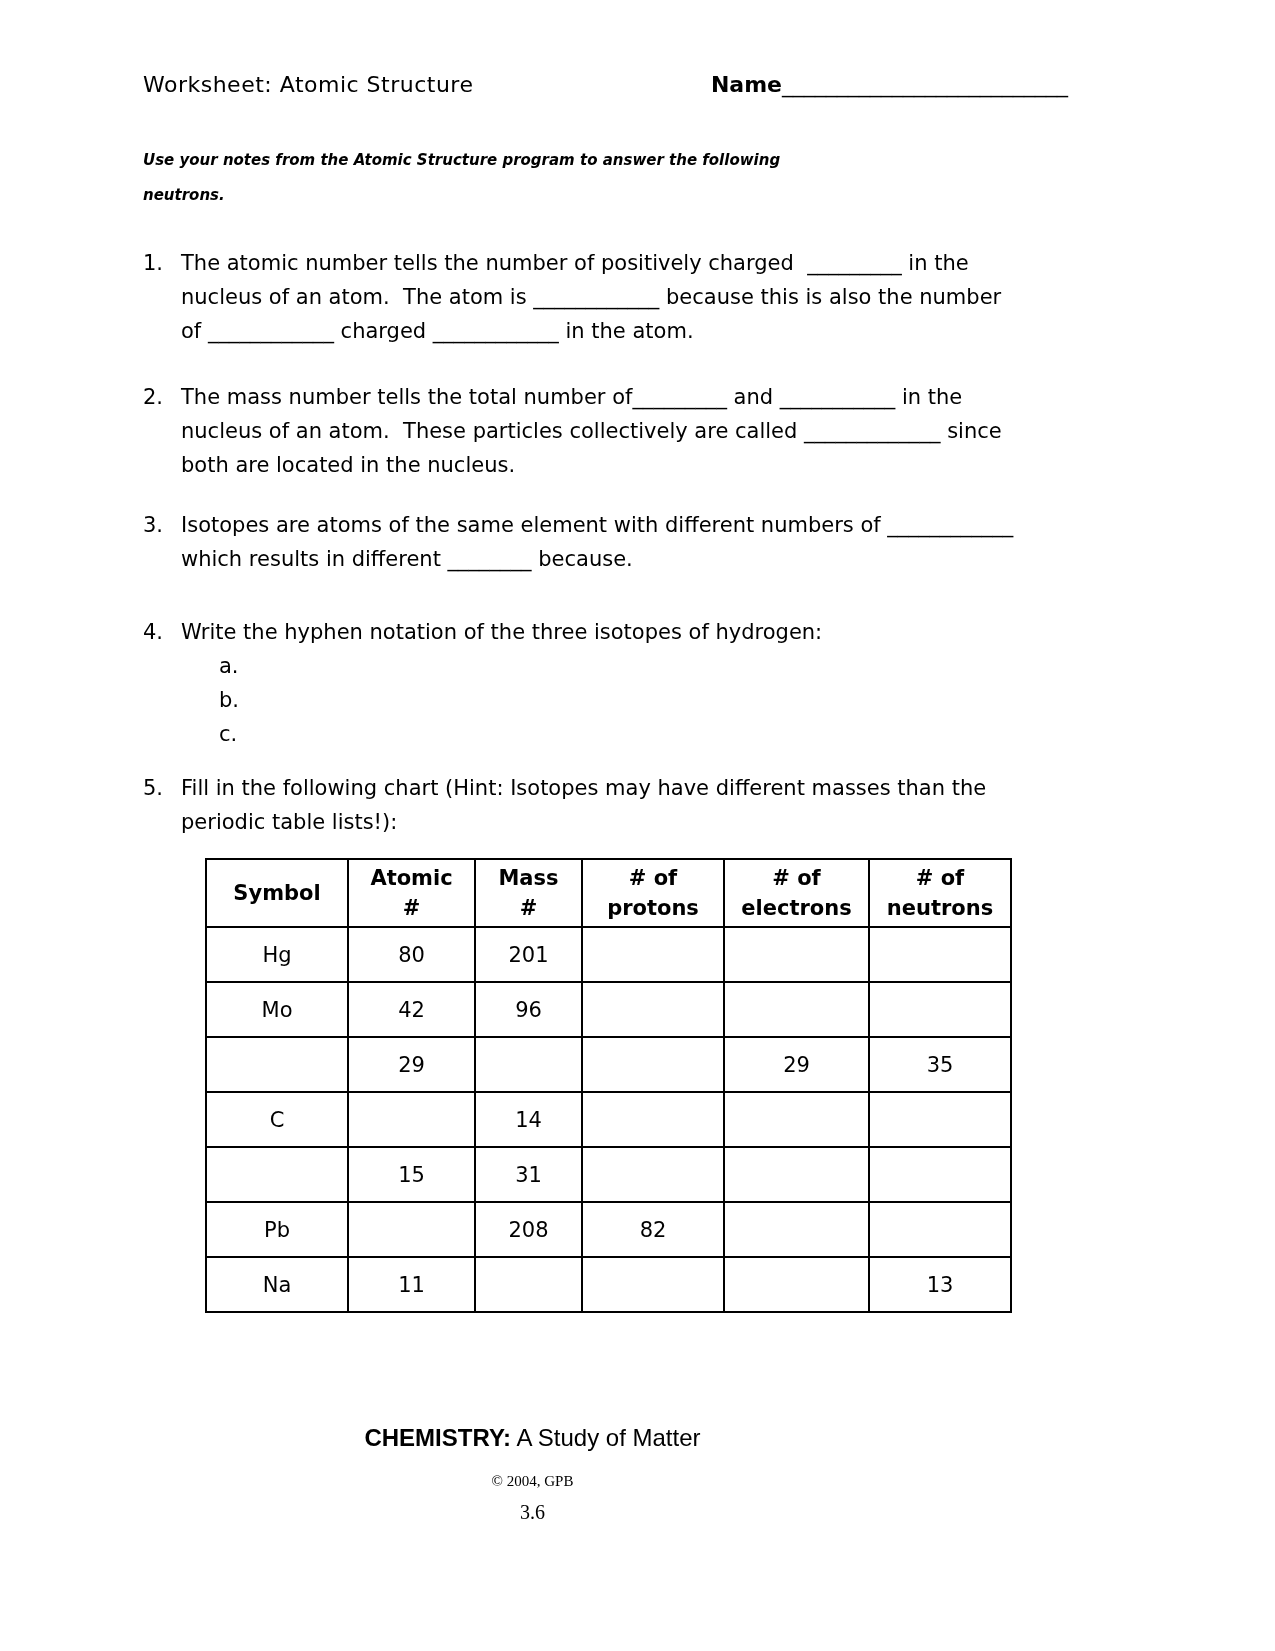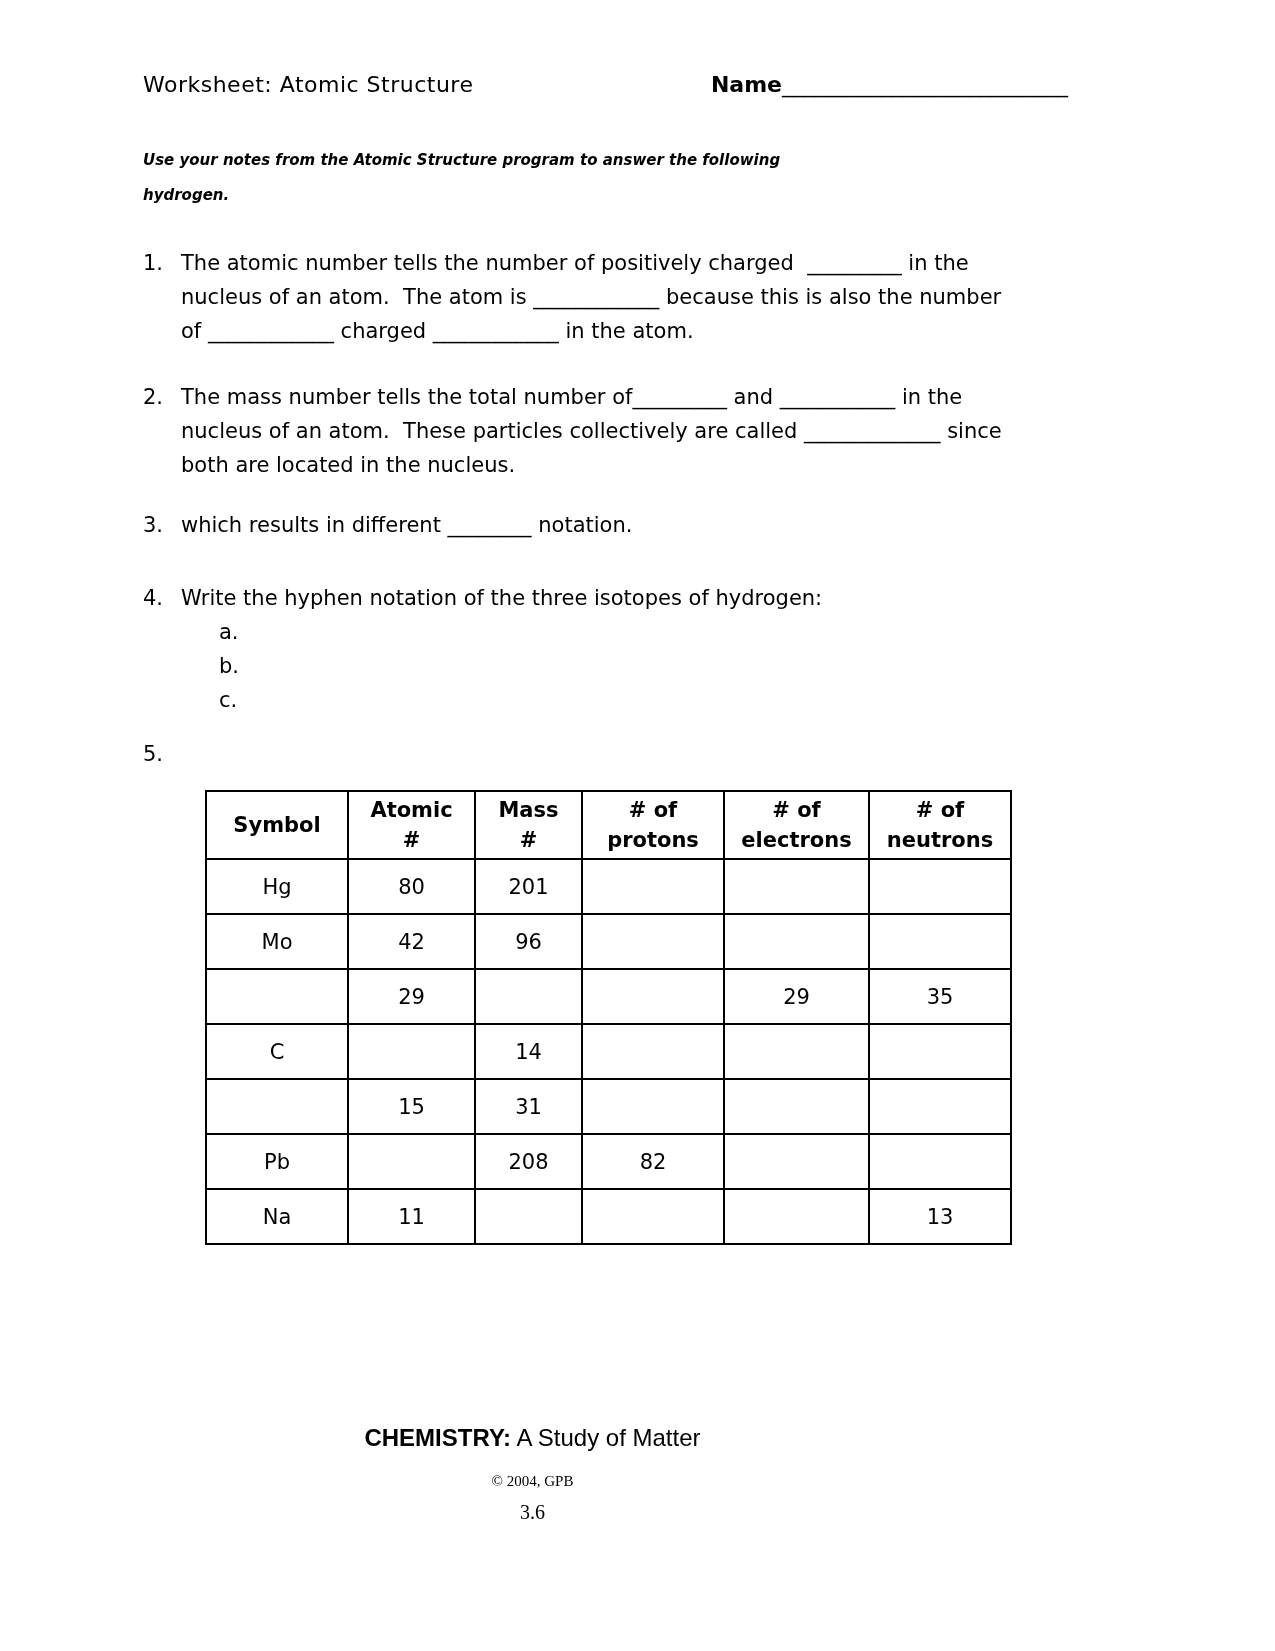--- a/index.html
+++ b/index.html
@@ -104,21 +104,21 @@
 
 <div class="page">
 
   <div class="header-row">
     <div class="title">Worksheet: Atomic Structure</div>
     <div class="name-block"><span>Name</span><span class="name-blank">__________________________</span></div>
   </div>
 
   <div class="intro">
     <div class="q-line">Use your notes from the Atomic Structure program to answer the following</div>
-    <div class="q-line">hydrogen.</div>
+    <div class="q-line">neutrons.</div>
   </div>
 
   <div class="q q1">
     <div class="q-num">1.</div>
     <div class="q-body">
       <div class="q-line">The atomic number tells the number of positively charged  _________ in the</div>
       <div class="q-line">nucleus of an atom.  The atom is ____________ because this is also the number</div>
       <div class="q-line">of ____________ charged ____________ in the atom.</div>
     </div>
   </div>
@@ -128,38 +128,43 @@
     <div class="q-body">
       <div class="q-line">The mass number tells the total number of_________ and ___________ in the</div>
       <div class="q-line">nucleus of an atom.  These particles collectively are called _____________ since</div>
       <div class="q-line">both are located in the nucleus.</div>
     </div>
   </div>
 
   <div class="q q3">
     <div class="q-num">3.</div>
     <div class="q-body">
-      <div class="q-line">which results in different ________ notation.</div>
+      <div class="q-line">Isotopes are atoms of the same element with different numbers of ____________</div>
+      <div class="q-line">which results in different ________ because.</div>
     </div>
   </div>
 
   <div class="q q4">
     <div class="q-num">4.</div>
     <div class="q-body">
       <div class="q-line">Write the hyphen notation of the three isotopes of hydrogen:</div>
       <div class="subs">
         <div class="q-line">a.</div>
         <div class="q-line">b.</div>
         <div class="q-line">c.</div>
       </div>
     </div>
   </div>
 
   <div class="q q5">
     <div class="q-num">5.</div>
+    <div class="q-body">
+      <div class="q-line">Fill in the following chart (Hint: Isotopes may have different masses than the</div>
+      <div class="q-line">periodic table lists!):</div>
+    </div>
   </div>
 
   <table class="chart">
     <colgroup>
       <col style="width:142px">
         <col style="width:127px">
         <col style="width:107px">
       <col style="width:142px">
         <col style="width:145px">
         <col style="width:142px">

